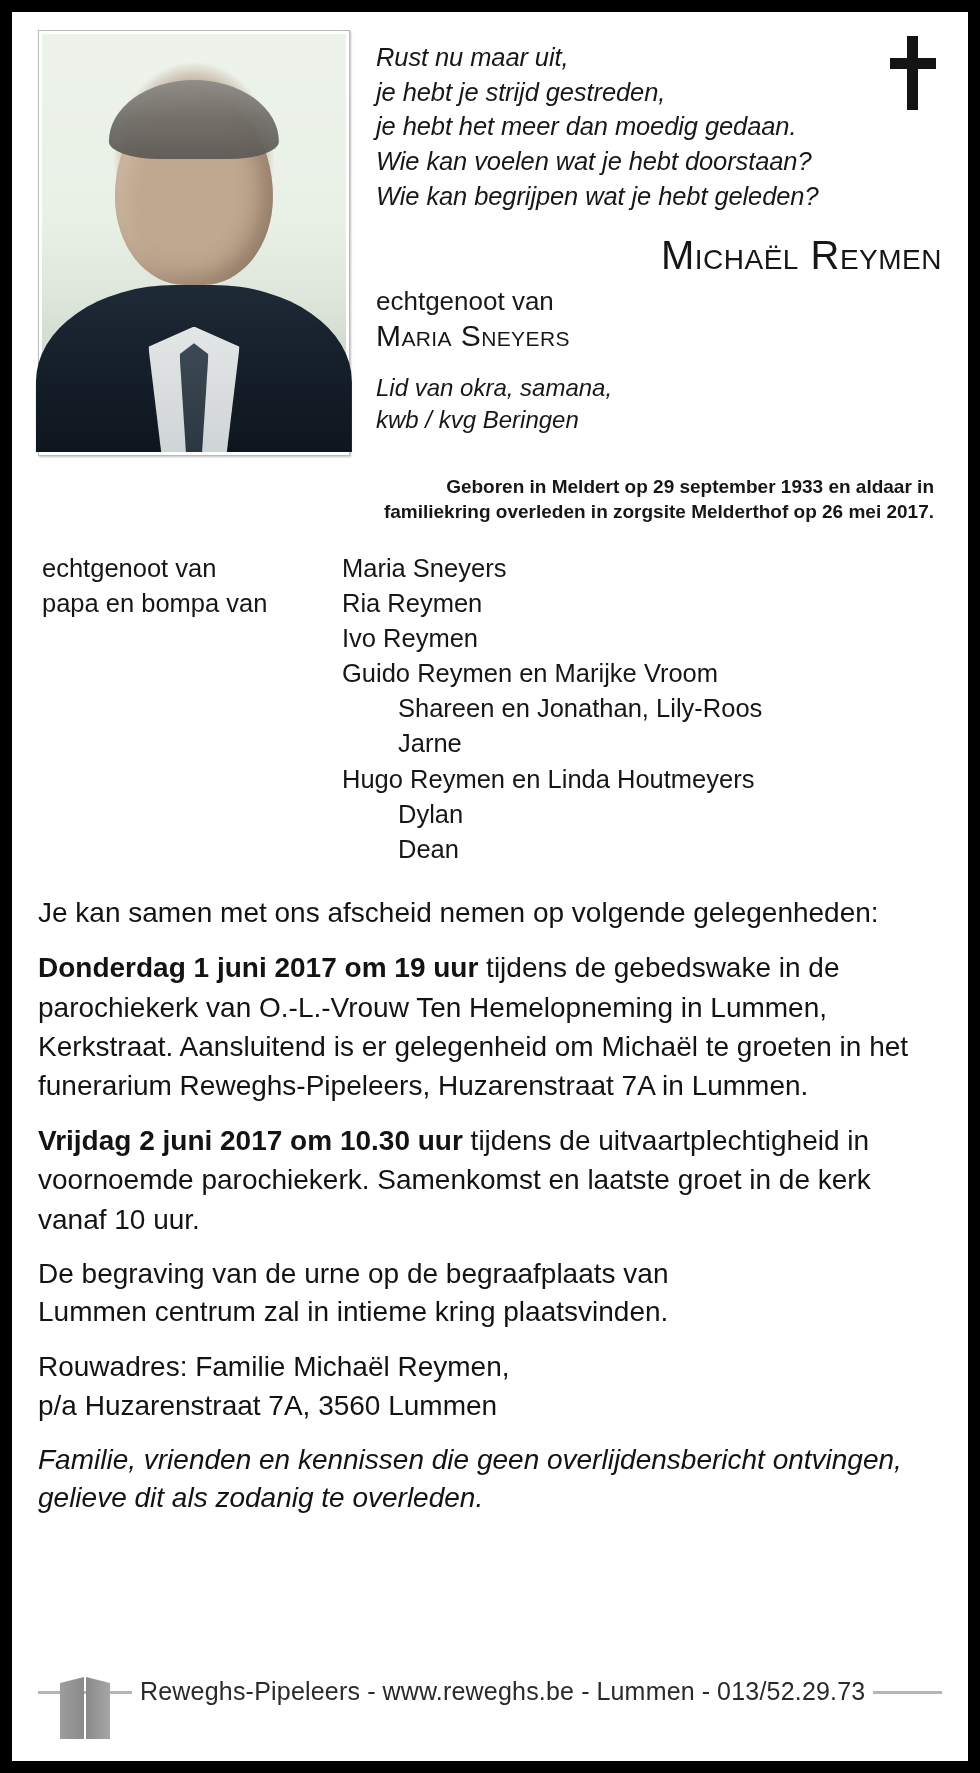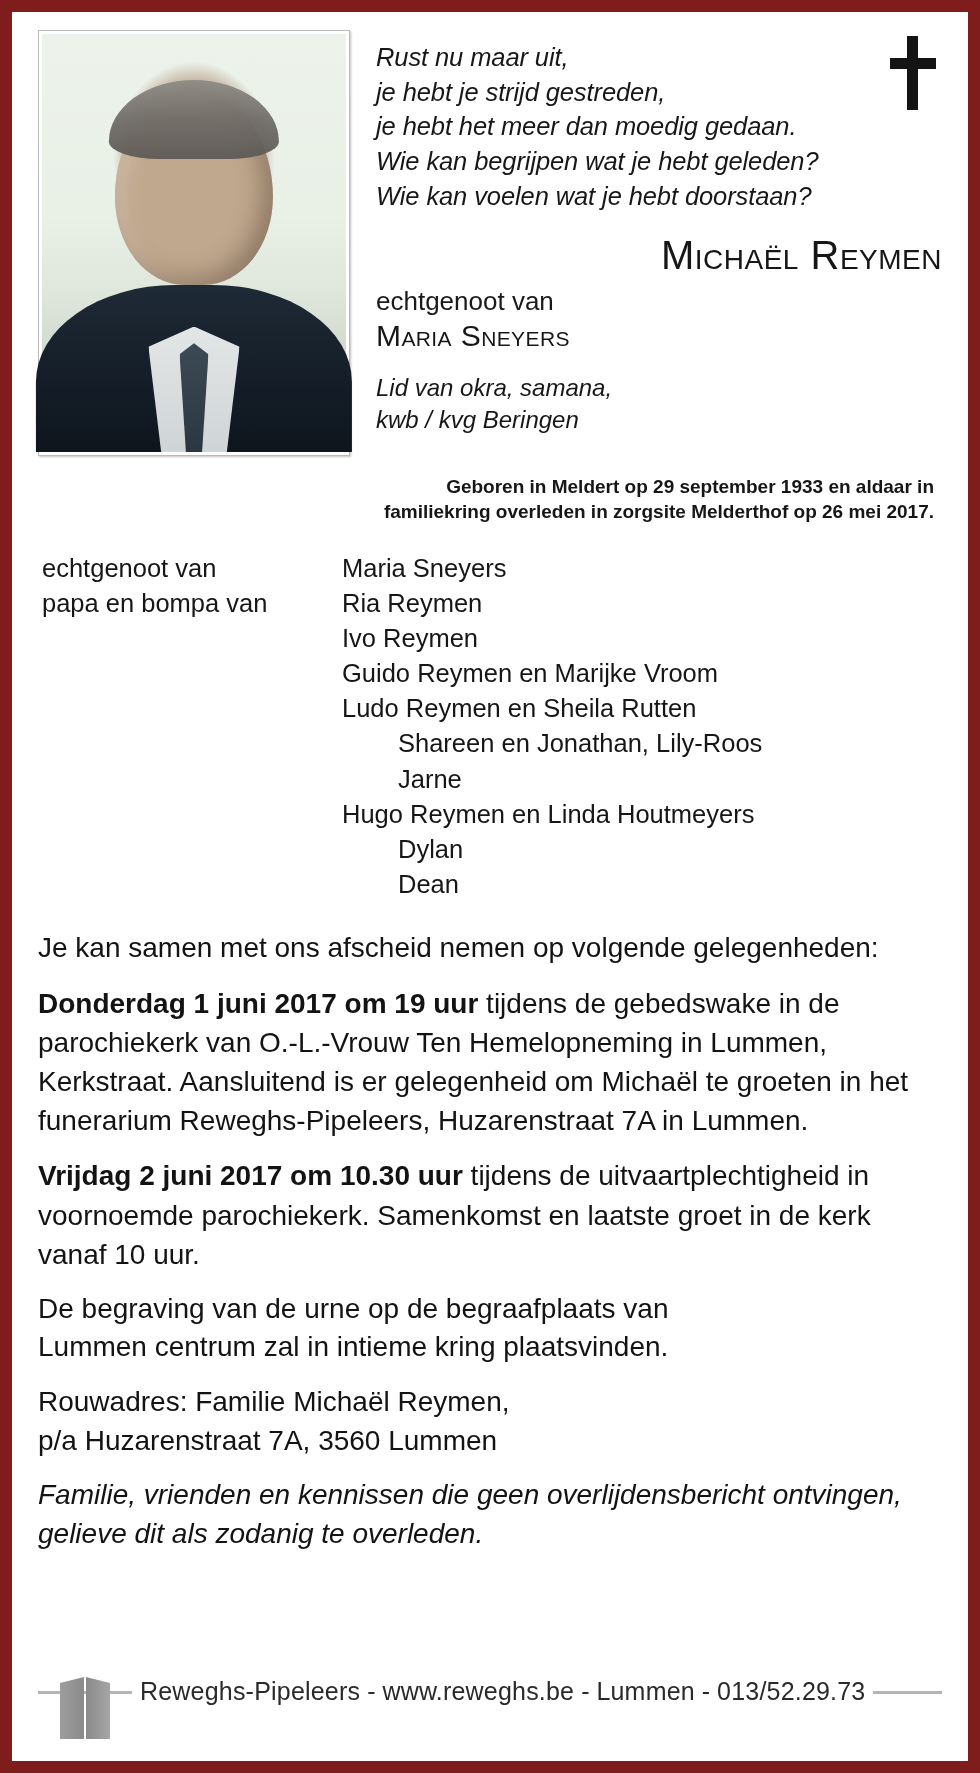--- a/index.html
+++ b/index.html
@@ -11,21 +11,21 @@
   body {
     font-family: "Liberation Sans", sans-serif;
     -webkit-font-smoothing: antialiased;
   }
 
   .card {
     position: relative;
     width: 980px;
     height: 1773px;
     box-sizing: border-box;
-    background: #7f1d1d;
+    background: #000000;
     padding: 12px;
     overflow: hidden;
   }
 
   .card-inner {
     position: relative;
     width: 100%;
     height: 100%;
     background: #ffffff;
     box-sizing: border-box;
@@ -318,22 +318,22 @@
       </div>
 
       <div class="verse-col">
 
         <div class="cross"></div>
 
         <div class="verse">
           <div>Rust nu maar uit,</div>
           <div>je hebt je strijd gestreden,</div>
           <div>je hebt het meer dan moedig gedaan.</div>
+          <div>Wie kan voelen wat je hebt doorstaan?</div>
           <div>Wie kan begrijpen wat je hebt geleden?</div>
-          <div>Wie kan voelen wat je hebt doorstaan?</div>
         </div>
 
         <div class="name-block">
           <div class="deceased-name">Michaël Reymen</div>
           <div class="rel-line">echtgenoot van</div>
           <div class="spouse-name">Maria Sneyers</div>
         </div>
 
         <div class="memberships">
           <div>Lid van okra, samana,</div>
@@ -356,21 +356,20 @@
           <div class="nm">Maria Sneyers</div>
         </div>
       </div>
 
       <div class="rel-row">
         <div class="rel-label">papa en bompa van</div>
         <div class="rel-names">
           <div class="nm">Ria Reymen</div>
           <div class="nm">Ivo Reymen</div>
           <div class="nm">Guido Reymen en Marijke Vroom</div>
-          <div class="nm">Ludo Reymen en Sheila Rutten</div>
           <div class="nm indent">Shareen en Jonathan, Lily-Roos</div>
           <div class="nm indent">Jarne</div>
           <div class="nm">Hugo Reymen en Linda Houtmeyers</div>
           <div class="nm indent">Dylan</div>
           <div class="nm indent">Dean</div>
         </div>
       </div>
 
     </div>
 

